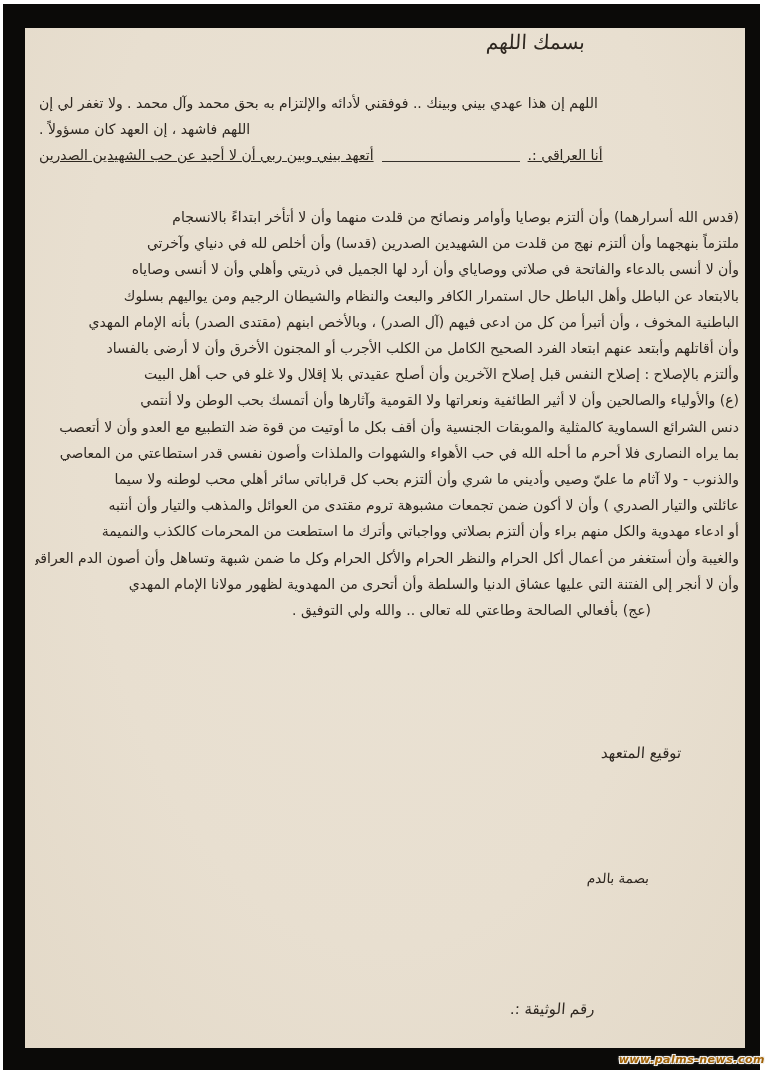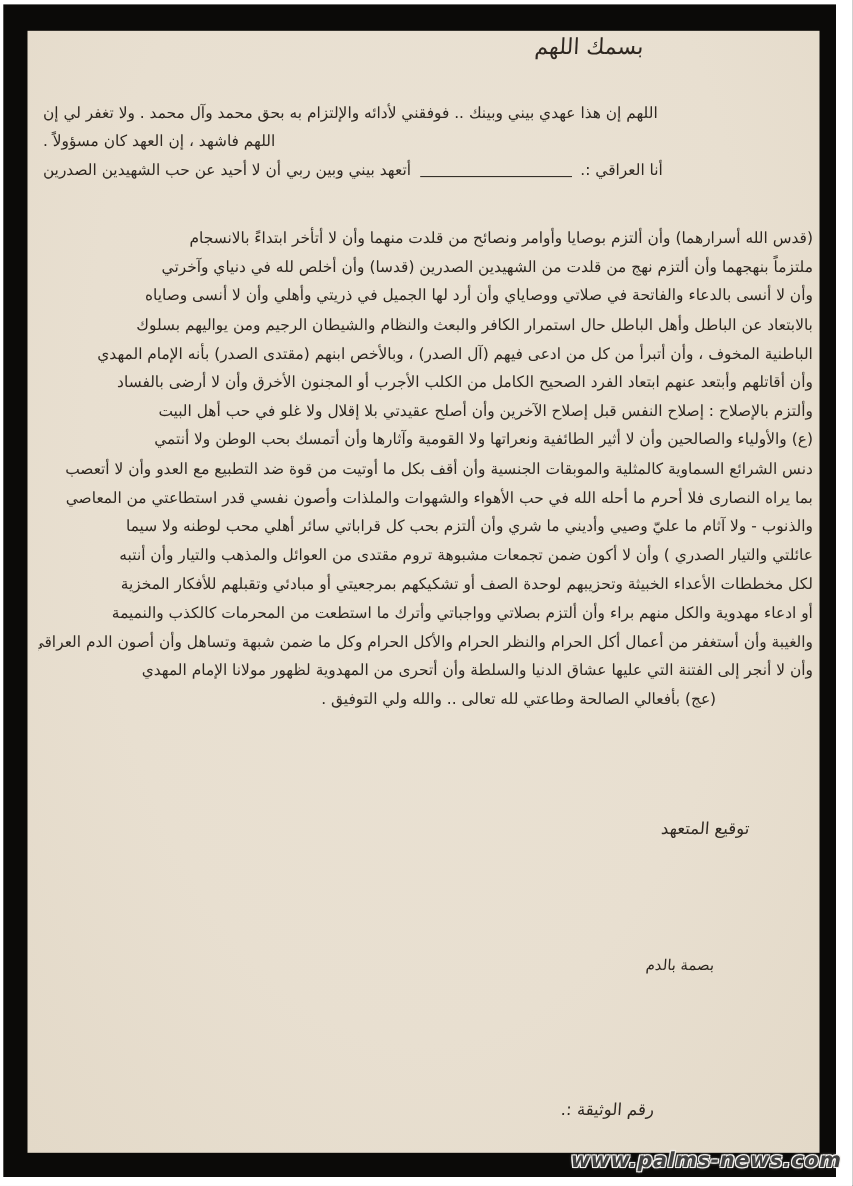--- a/index.html
+++ b/index.html
@@ -8,34 +8,34 @@
   .frame{position:absolute;left:3px;top:4px;width:757px;height:1066px;background:#0b0a08;}
   .paper{position:absolute;left:22px;top:24px;width:720px;height:1020px;
          background:radial-gradient(ellipse at 50% 35%, #eae2d4 0%, #e8dfd0 60%, #e3d9c8 100%);
          color:#2e2720;}
   .title{position:absolute;top:2px;right:160px;font-size:20px;letter-spacing:1px;
          transform:skewX(-3deg);}
   .opening{position:absolute;top:62px;right:8px;left:14px;text-align:left;
            font-size:14px;line-height:26px;white-space:nowrap;overflow:hidden;}
   .opening .ln{overflow:hidden;}
   .ln-indent{margin-right:185px;}
-  .pledge-ln{margin-right:62px;}
+  .pledge-ln{margin-right:62px;text-decoration:underline;}
   .blank{display:inline-block;width:138px;border-bottom:1.6px solid #35302a;
          height:12px;margin:0 8px -2px 8px;}
   .bodytext{position:absolute;top:176px;right:6px;left:10px;text-align:right;
             font-size:14px;line-height:26.2px;}
   .bodytext .ln{white-space:nowrap;overflow:hidden;}
   .ln-close1{margin-right:88px;}
   .ln-close2{margin-right:142px;}
   .sig{position:absolute;top:716px;right:64px;font-size:15px;transform:skewX(-4deg);}
   .stamp{position:absolute;top:842px;right:96px;font-size:13.5px;transform:skewX(-4deg);}
   .docnum{position:absolute;top:972px;right:150px;font-size:15px;transform:skewX(-4deg);}
   .watermark{position:absolute;right:10px;bottom:12px;z-index:5;
-             font-style:italic;font-weight:bold;font-size:19px;letter-spacing:0.5px;
-             color:#404040;
+             font-style:italic;font-weight:bold;font-size:11px;letter-spacing:0.5px;
+             color:#a16207;
              text-shadow:-1px -1px 0 #f4f2ee,1px -1px 0 #f4f2ee,-1px 1px 0 #f4f2ee,
                           1px 1px 0 #f4f2ee,0 0 3px #ffffff;}
 </style>
 </head>
 <body>
 
 <div class="page">
   <div class="frame">
     <div class="paper" dir="rtl">
 
@@ -55,21 +55,20 @@
         <div class="ln">وأن لا أنسى بالدعاء والفاتحة في صلاتي ووصاياي وأن أرد لها الجميل في ذريتي وأهلي وأن لا أنسى وصاياه</div>
         <div class="ln">بالابتعاد عن الباطل وأهل الباطل حال استمرار الكافر والبعث والنظام والشيطان الرجيم ومن يواليهم بسلوك</div>
         <div class="ln">الباطنية المخوف ، وأن أتبرأ من كل من ادعى فيهم (آل الصدر) ، وبالأخص ابنهم (مقتدى الصدر) بأنه الإمام المهدي</div>
         <div class="ln">وأن أقاتلهم وأبتعد عنهم ابتعاد الفرد الصحيح الكامل من الكلب الأجرب أو المجنون الأخرق وأن لا أرضى بالفساد</div>
         <div class="ln">وألتزم بالإصلاح : إصلاح النفس قبل إصلاح الآخرين وأن أصلح عقيدتي بلا إقلال ولا غلو في حب أهل البيت</div>
         <div class="ln">(ع) والأولياء والصالحين وأن لا أثير الطائفية ونعراتها ولا القومية وآثارها وأن أتمسك بحب الوطن ولا أنتمي</div>
         <div class="ln">دنس الشرائع السماوية كالمثلية والموبقات الجنسية وأن أقف بكل ما أوتيت من قوة ضد التطبيع مع العدو وأن لا أتعصب</div>
         <div class="ln">بما يراه النصارى فلا أحرم ما أحله الله في حب الأهواء والشهوات والملذات وأصون نفسي قدر استطاعتي من المعاصي</div>
         <div class="ln">والذنوب - ولا آثام ما عليّ وصيي وأديني ما شري وأن ألتزم بحب كل قراباتي سائر أهلي محب لوطنه ولا سيما</div>
         <div class="ln">عائلتي والتيار الصدري ) وأن لا أكون ضمن تجمعات مشبوهة تروم مقتدى من العوائل والمذهب والتيار وأن أنتبه</div>
-        <div class="ln">لكل مخططات الأعداء الخبيثة وتحزيبهم لوحدة الصف أو تشكيكهم بمرجعيتي أو مبادئي وتقبلهم للأفكار المخزية</div>
         <div class="ln">أو ادعاء مهدوية والكل منهم براء وأن ألتزم بصلاتي وواجباتي وأترك ما استطعت من المحرمات كالكذب والنميمة</div>
         <div class="ln">والغيبة وأن أستغفر من أعمال أكل الحرام والنظر الحرام والأكل الحرام وكل ما ضمن شبهة وتساهل وأن أصون الدم العراقي</div>
         <div class="ln">وأن لا أنجر إلى الفتنة التي عليها عشاق الدنيا والسلطة وأن أتحرى من المهدوية لظهور مولانا الإمام المهدي</div>
         <div class="ln ln-close1">(عج) بأفعالي الصالحة وطاعتي لله تعالى .. والله ولي التوفيق .</div>
       </div>
 
       <div class="sig">توقيع المتعهد</div>
 
       <div class="stamp">بصمة بالدم</div>
 

